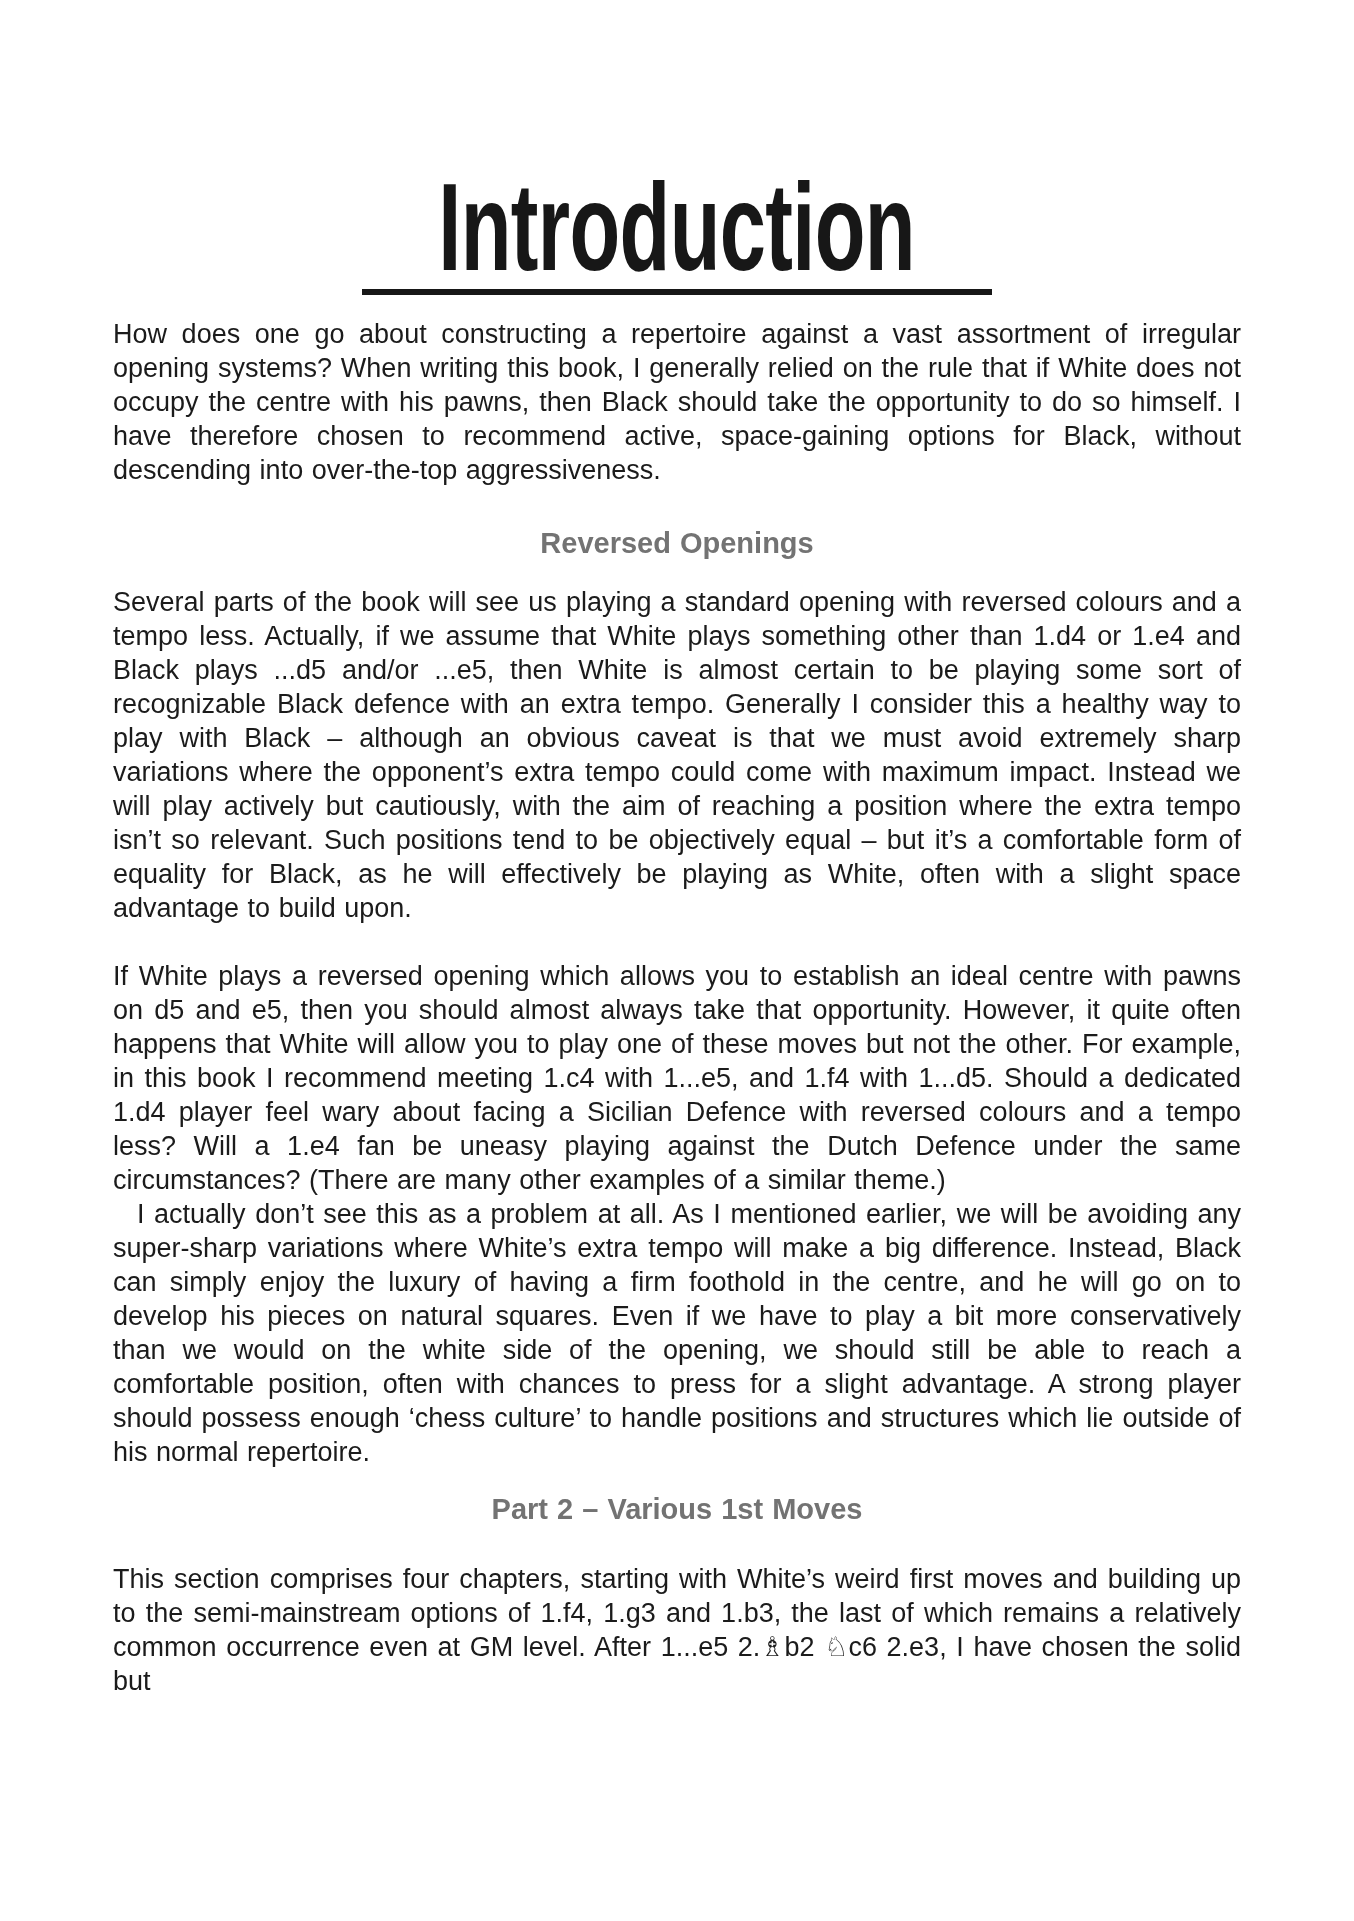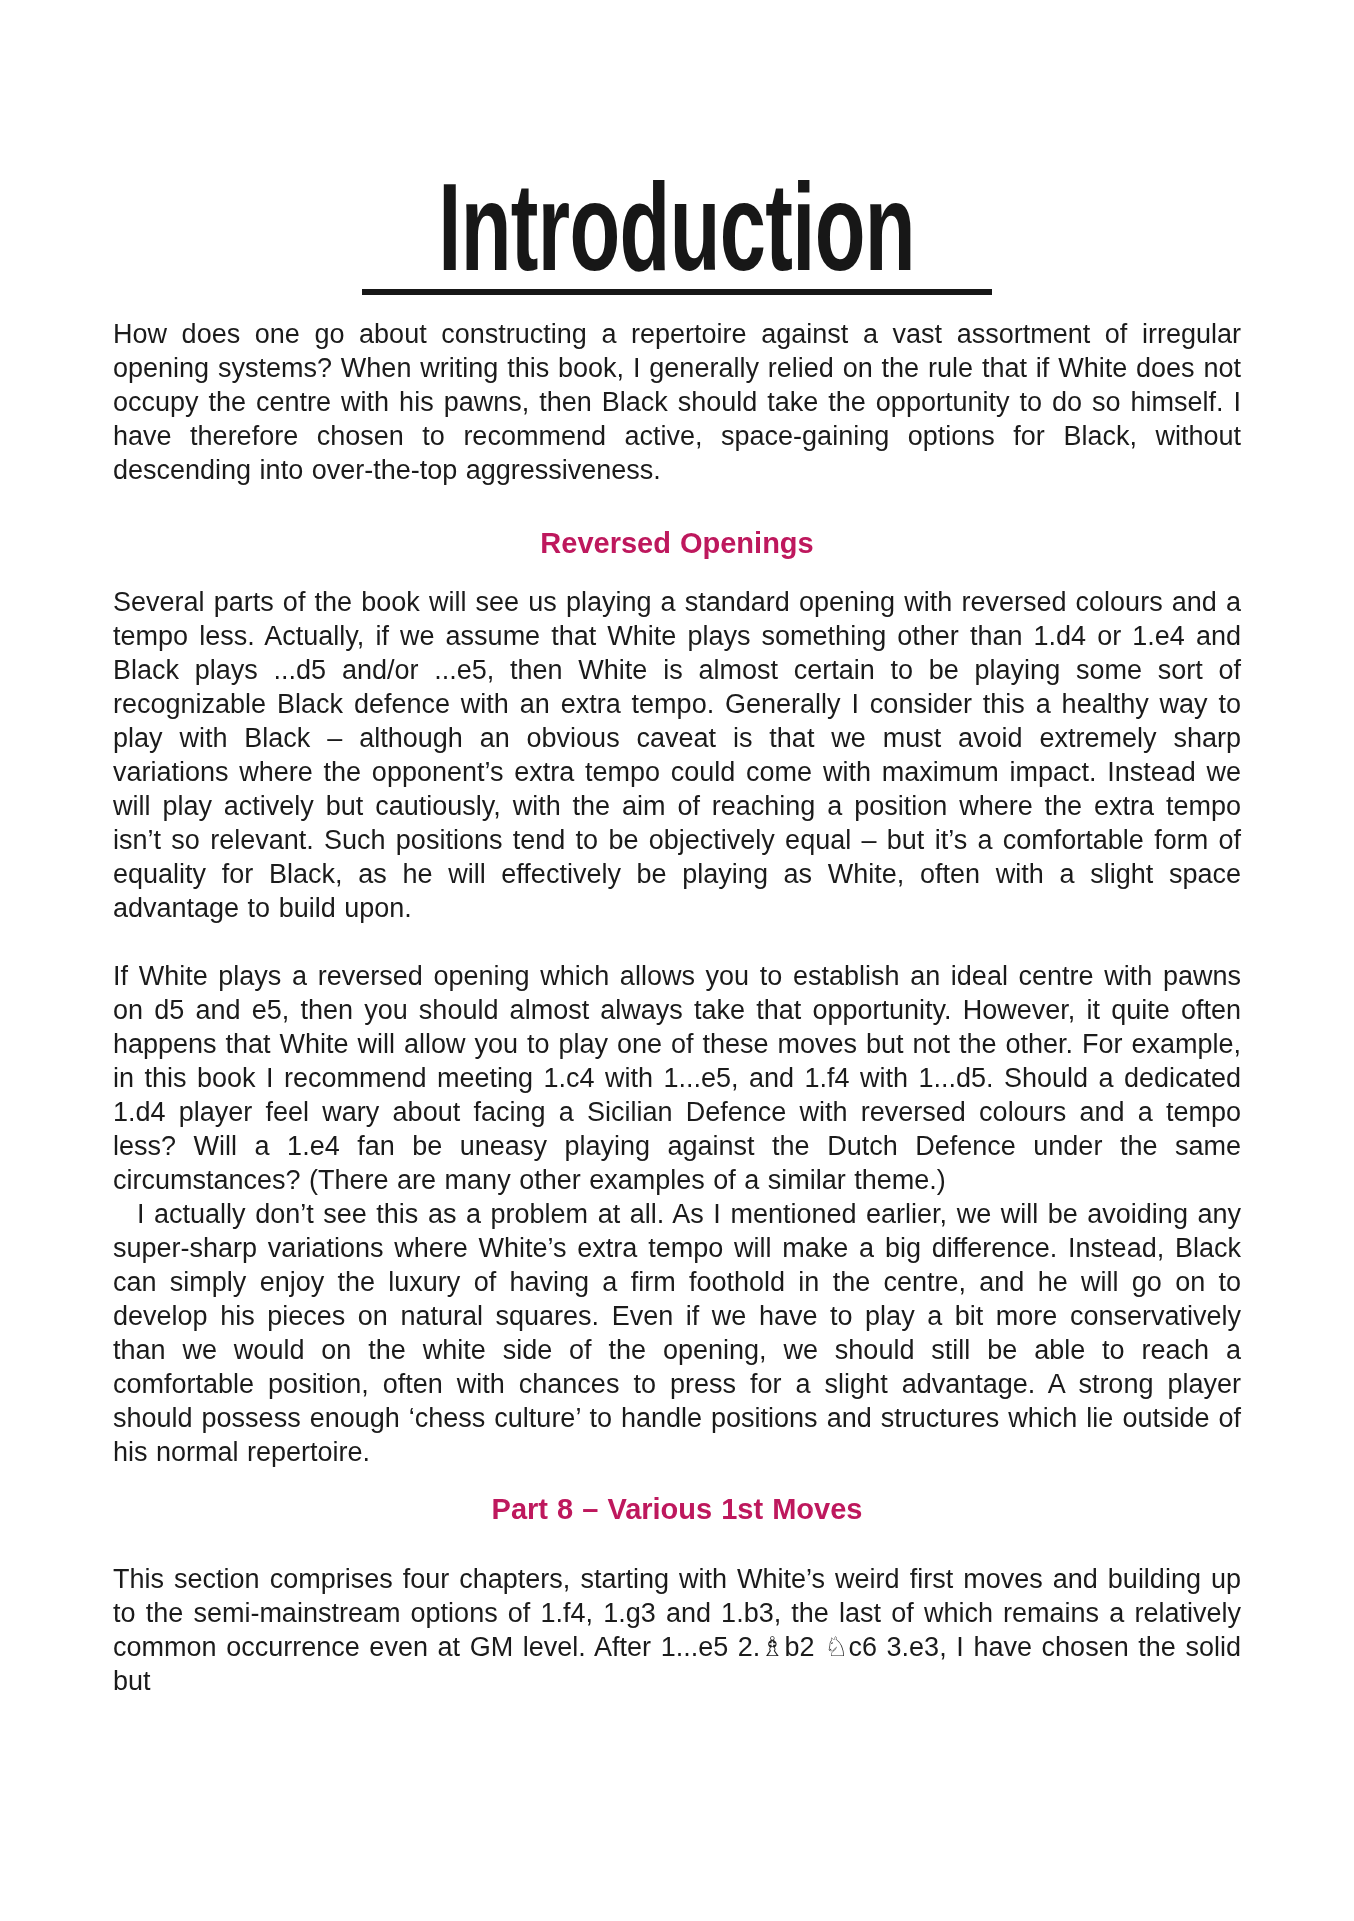--- a/index.html
+++ b/index.html
@@ -58,21 +58,21 @@
   }
   p.gap-before-sm {
     margin-top: 20px !important;
   }
   .section-heading {
     margin: 39px 0 25px 0;
     font-size: 29px;
     line-height: 34px;
     font-weight: bold;
     text-align: center;
-    color: #be185d;
+    color: #737373;
   }
   .section-heading.part {
     margin: 23px 0 36px 0;
   }
 </style>
 </head>
 <body>
 
 <div class="page">
 
@@ -89,19 +89,19 @@
 
     <h2 class="section-heading">Reversed Openings</h2>
 
     <p>Several parts of the book will see us playing a standard opening with reversed colours and a tempo less. Actually, if we assume that White plays something other than 1.d4 or 1.e4 and Black plays ...d5 and/or ...e5, then White is almost certain to be playing some sort of recognizable Black defence with an extra tempo. Generally I consider this a healthy way to play with Black – although an obvious caveat is that we must avoid extremely sharp variations where the opponent’s extra tempo could come with maximum impact. Instead we will play actively but cautiously, with the aim of reaching a position where the extra tempo isn’t so relevant. Such positions tend to be objectively equal – but it’s a comfortable form of equality for Black, as he will effectively be playing as White, often with a slight space advantage to build upon.</p>
 
     <p class="gap-before">If White plays a reversed opening which allows you to establish an ideal centre with pawns on d5 and e5, then you should almost always take that opportunity. However, it quite often happens that White will allow you to play one of these moves but not the other. For example, in this book I recommend meeting 1.c4 with 1...e5, and 1.f4 with 1...d5. Should a dedicated 1.d4 player feel wary about facing a Sicilian Defence with reversed colours and a tempo less? Will a 1.e4 fan be uneasy playing against the Dutch Defence under the same circumstances? (There are many other examples of a similar theme.)</p>
 
     <p class="indent">I actually don’t see this as a problem at all. As I mentioned earlier, we will be avoiding any super-sharp variations where White’s extra tempo will make a big difference. Instead, Black can simply enjoy the luxury of having a firm foothold in the centre, and he will go on to develop his pieces on natural squares. Even if we have to play a bit more conservatively than we would on the white side of the opening, we should still be able to reach a comfortable position, often with chances to press for a slight advantage. A strong player should possess enough ‘chess culture’ to handle positions and structures which lie outside of his normal repertoire.</p>
 
 
-    <h2 class="section-heading part">Part 8 – Various 1st Moves</h2>
+    <h2 class="section-heading part">Part 2 – Various 1st Moves</h2>
 
-    <p>This section comprises four chapters, starting with White’s weird first moves and building up to the semi-mainstream options of 1.f4, 1.g3 and 1.b3, the last of which remains a relatively common occurrence even at GM level. After 1...e5 2.♗b2 ♘c6 3.e3, I have chosen the solid but</p>
+    <p>This section comprises four chapters, starting with White’s weird first moves and building up to the semi-mainstream options of 1.f4, 1.g3 and 1.b3, the last of which remains a relatively common occurrence even at GM level. After 1...e5 2.♗b2 ♘c6 2.e3, I have chosen the solid but</p>
 
   </div>
 
 </div>
 
 </body></html>

